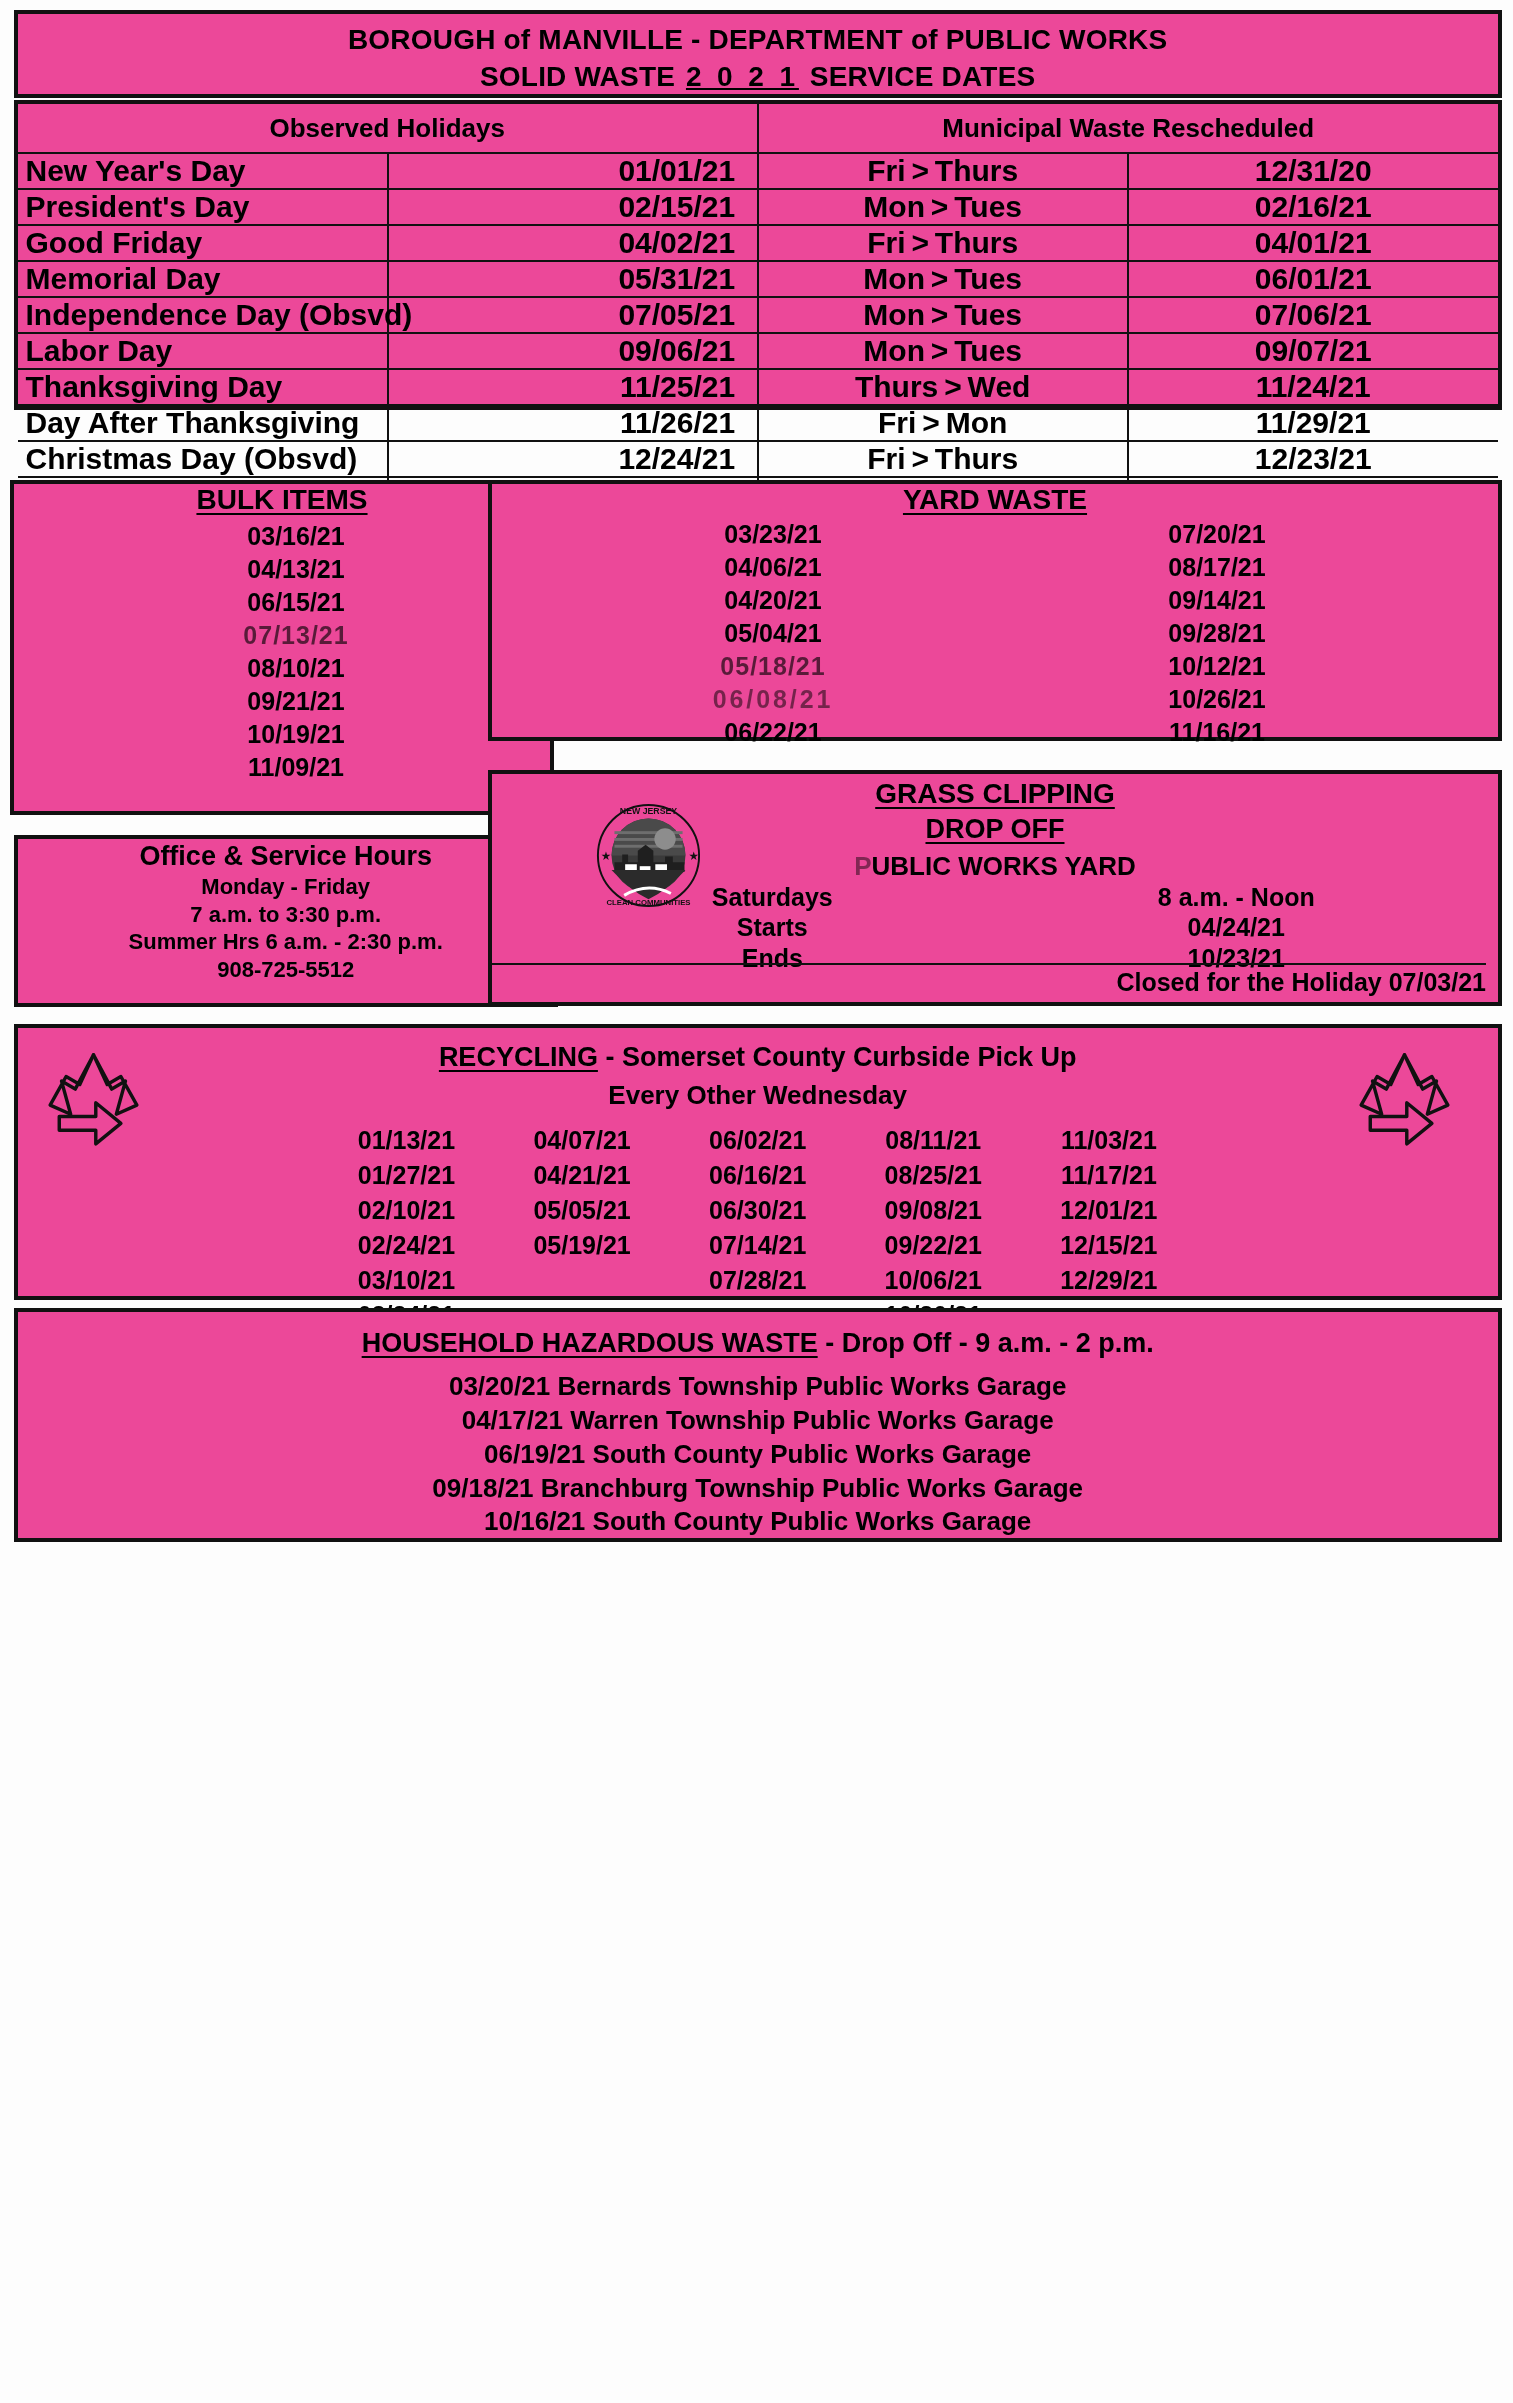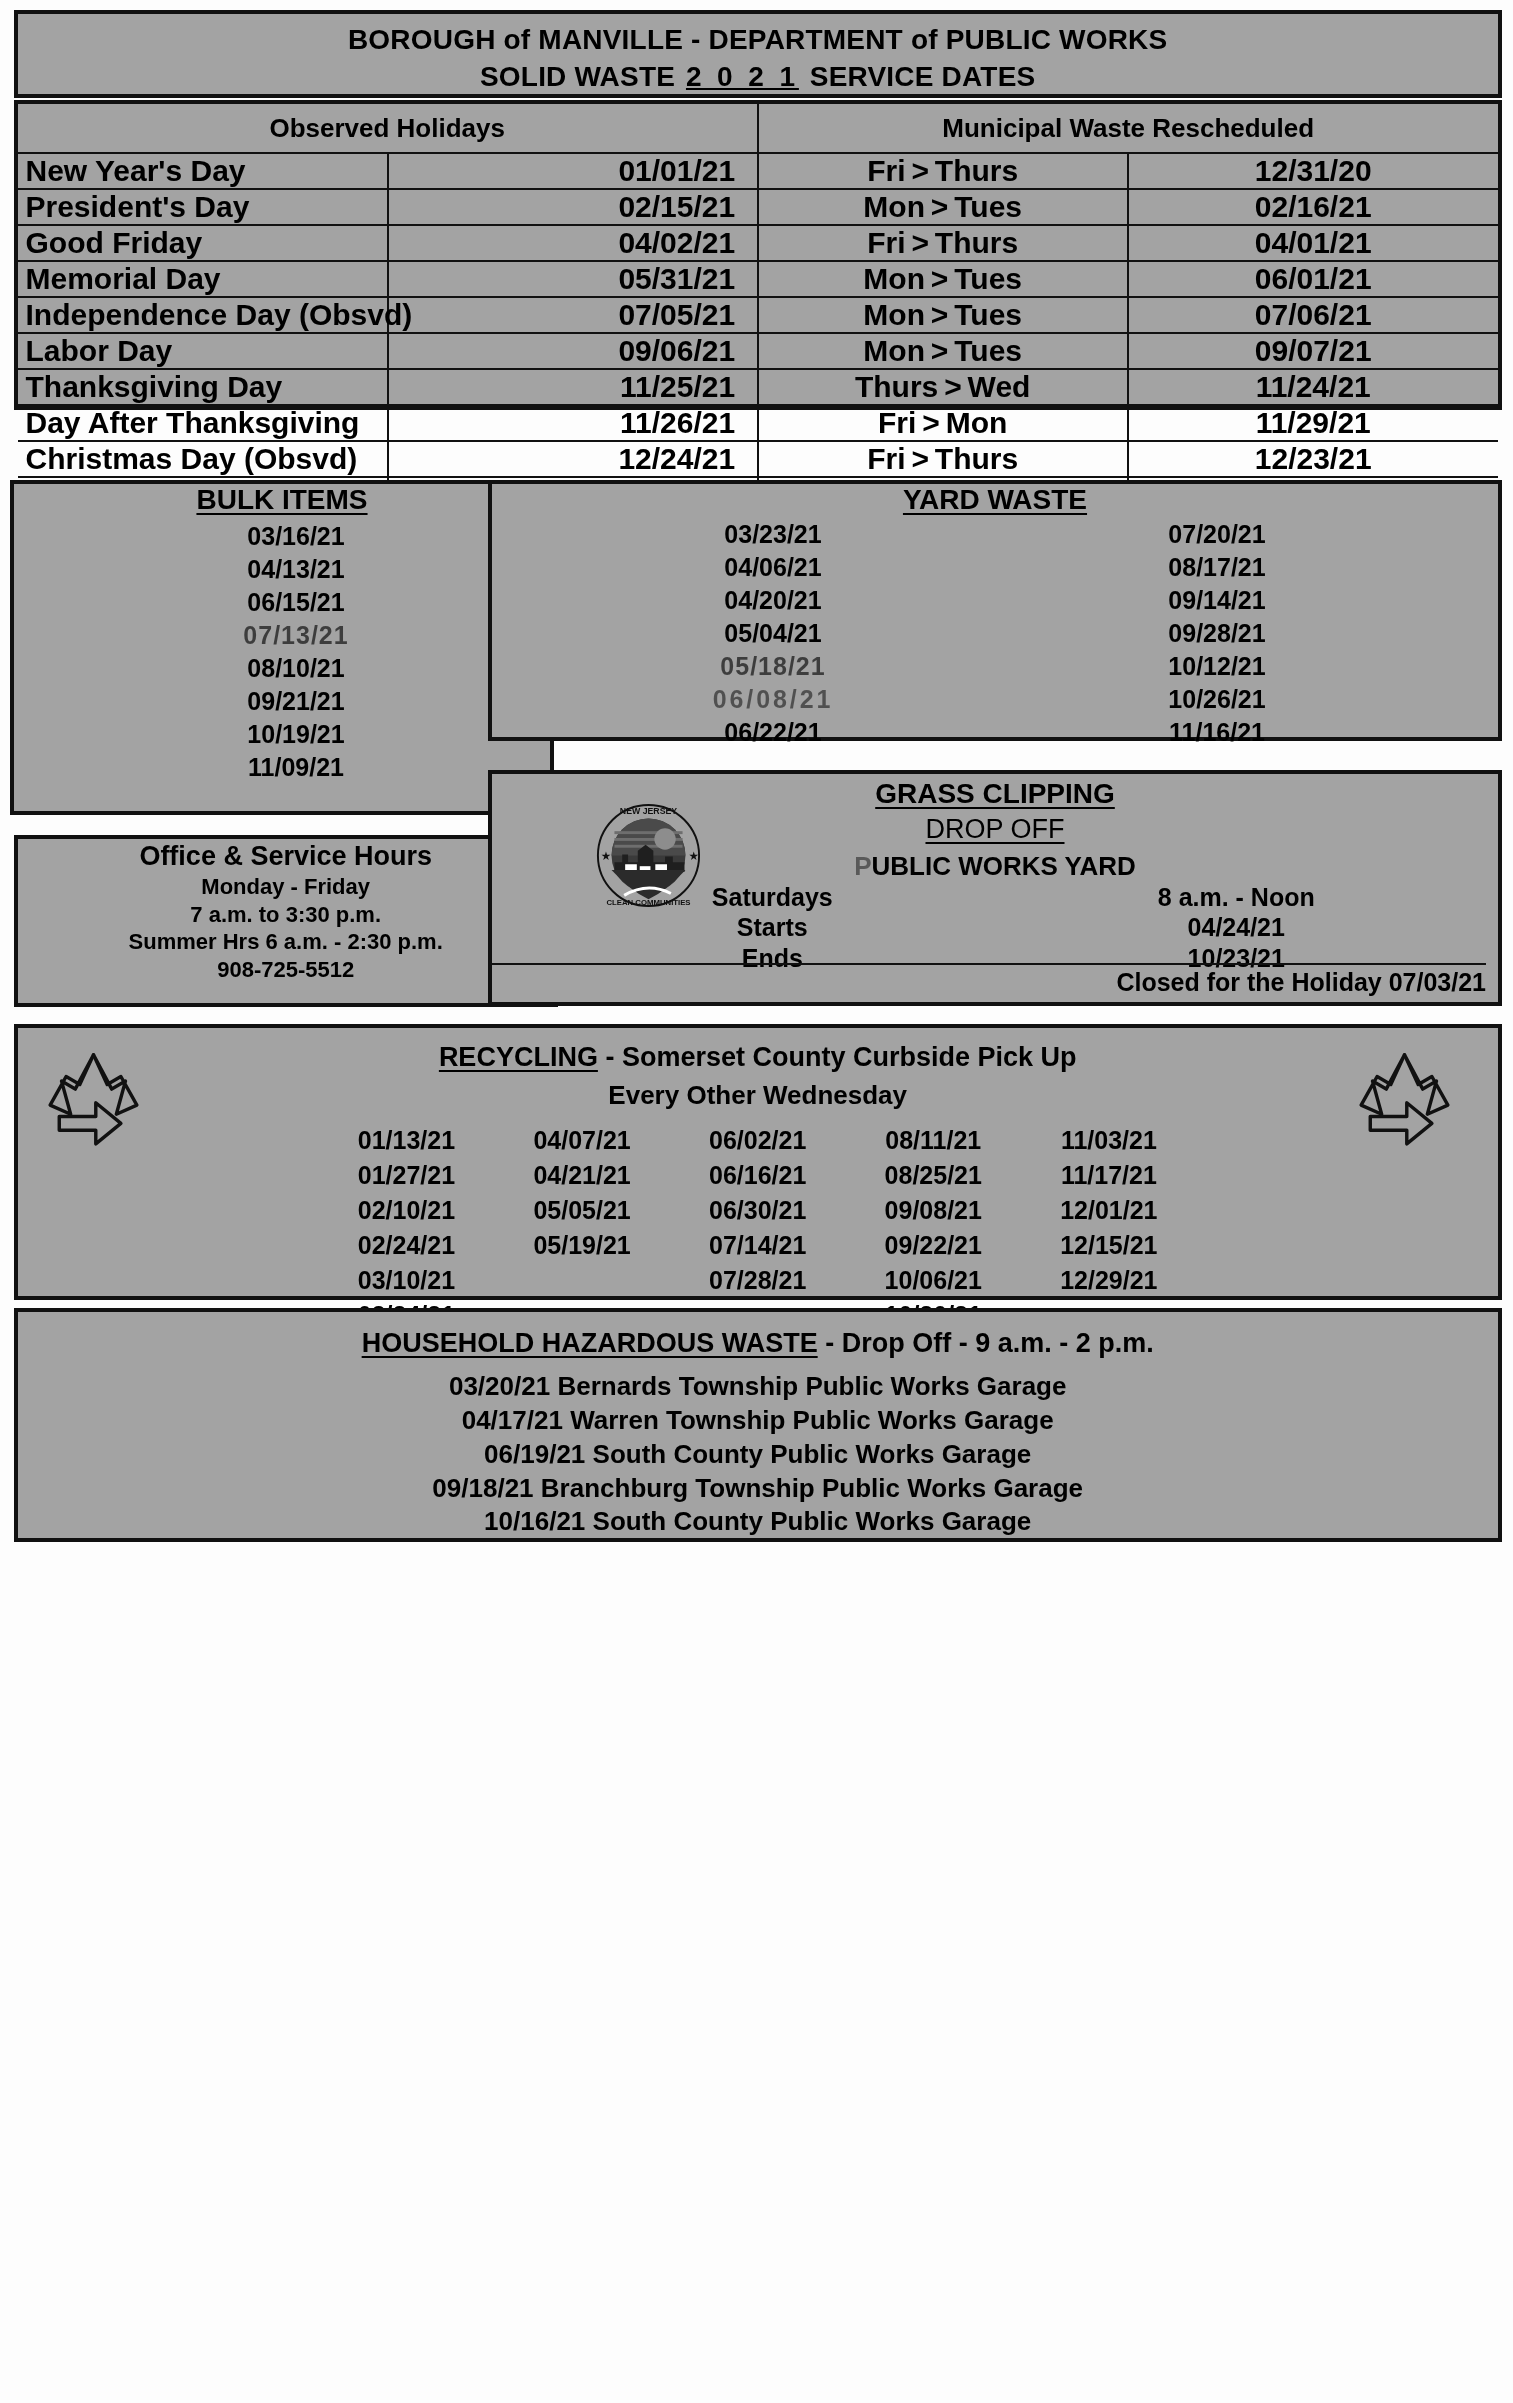--- a/index.html
+++ b/index.html
@@ -20,21 +20,21 @@
     left: 0; top: 0;
     width: 1514px;
     height: 2403px;
     background: #fdfdfd;
   }
 
   
   .box {
     position: absolute;
     border: 4.9px solid #111;
-    background: #a3a3a3;
+    background: #ec4899;
     box-sizing: border-box;
   }
 
   
   #header-box { left: 13.7px; top: 9.8px; width: 1488px; height: 88px; }
   .hdr-line {
     text-align: center;
     font-weight: bold;
     letter-spacing: 0.2px;
   }
@@ -113,21 +113,21 @@
     text-align: center;
     font-weight: bold;
     font-size: 22px;
     line-height: 1.26;
   }
   #hours-box .hours-line:first-child { font-size: 27px; }
 
   
   .grass-sub {
     text-align: center;
-    font-weight: normal;
+    font-weight: bold;
     font-size: 27px;
     text-decoration: underline;
     text-underline-offset: 3.9px;
     margin-top: 3.9px;
   }
   .grass-loc {
     text-align: center;
     font-weight: bold;
     font-size: 26px;
     margin-top: 5.9px;

